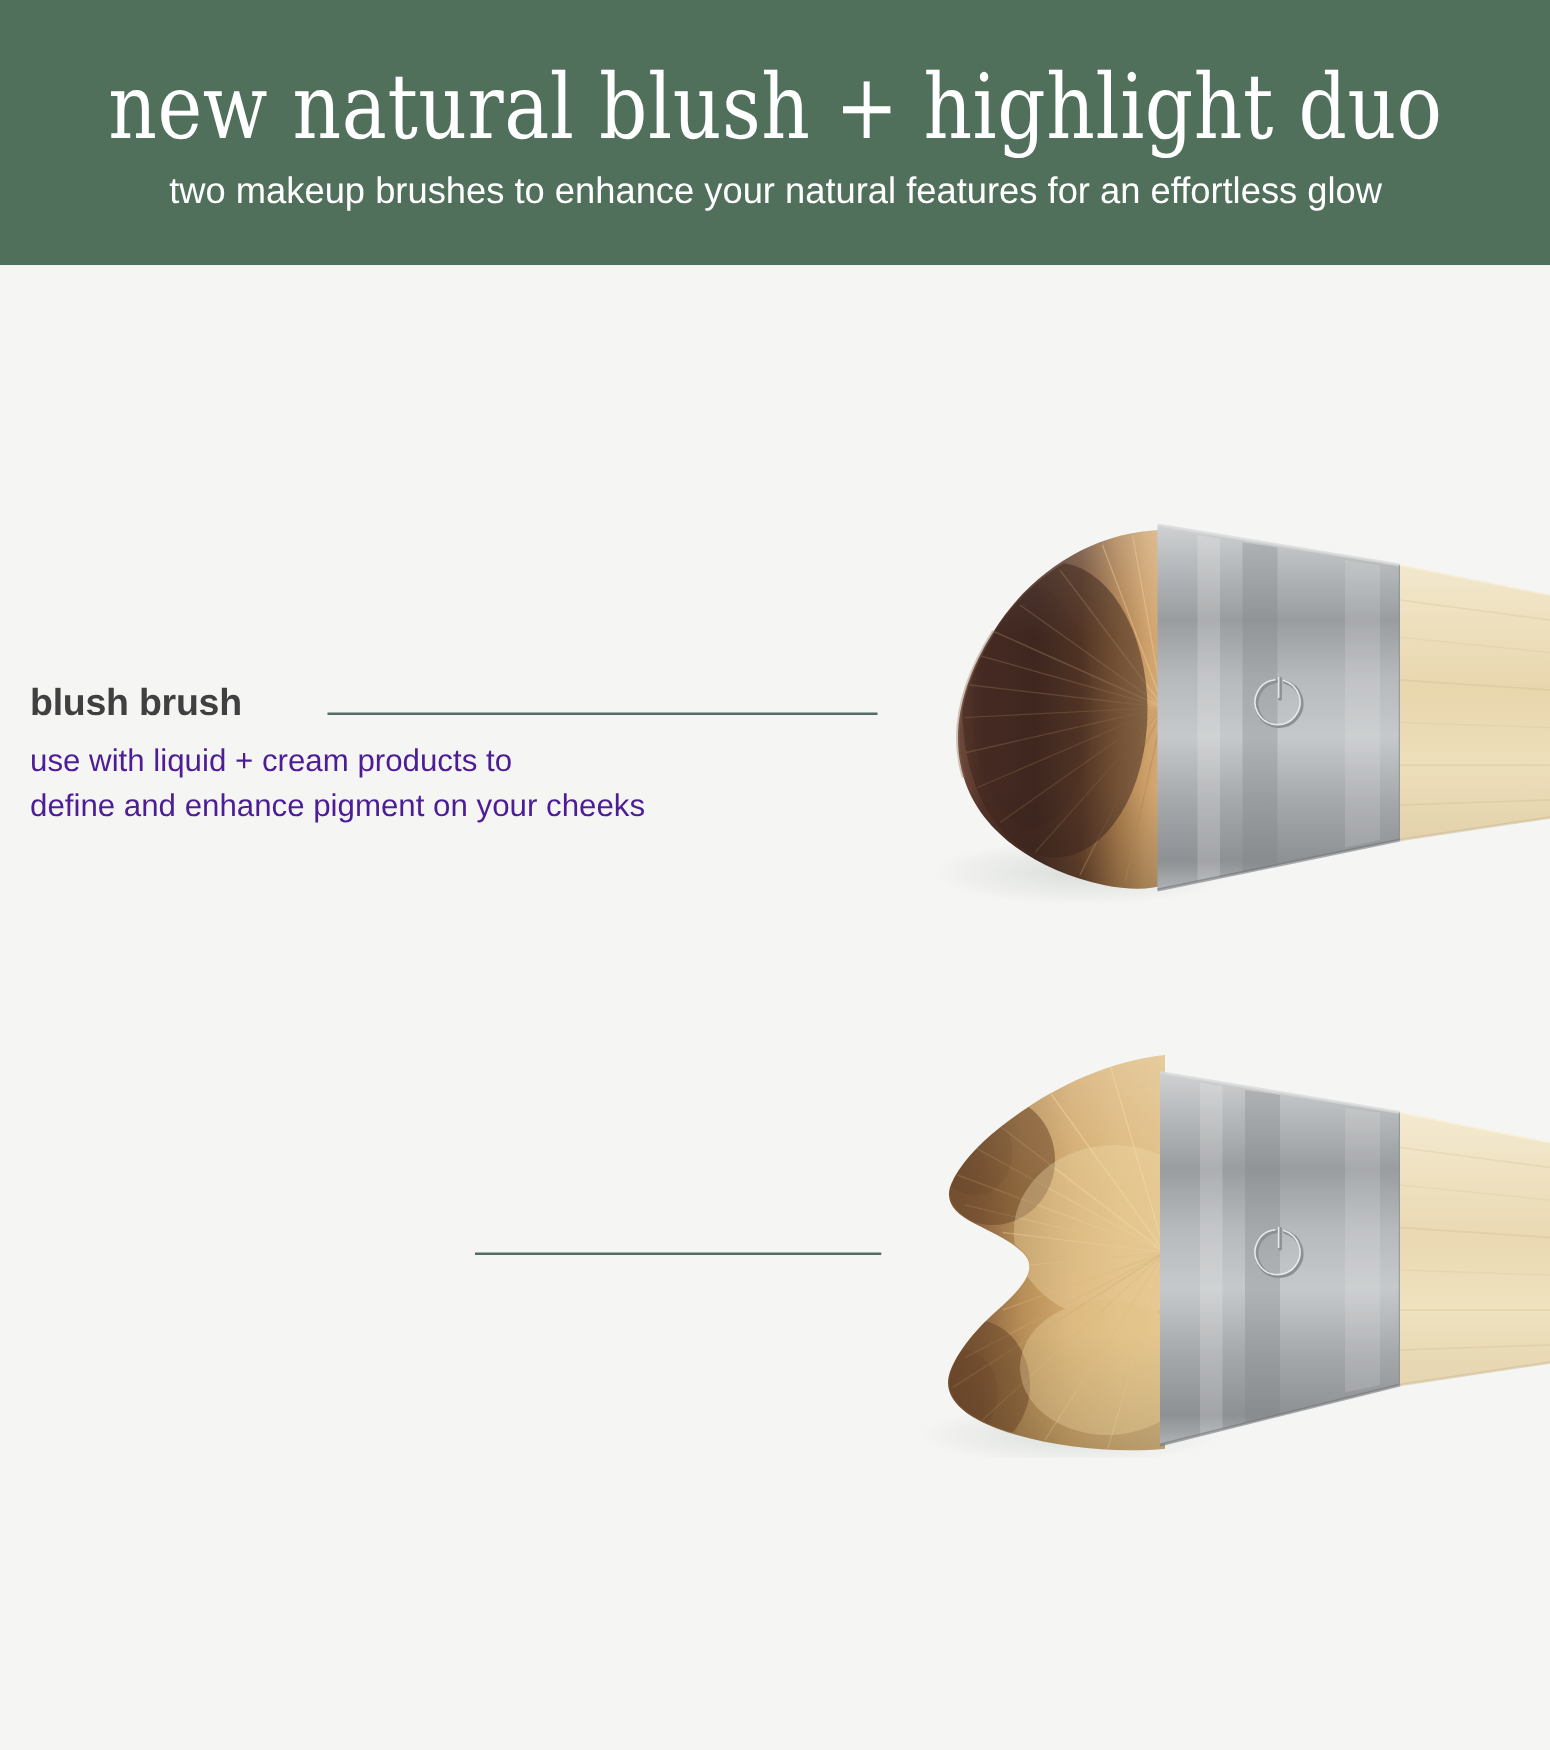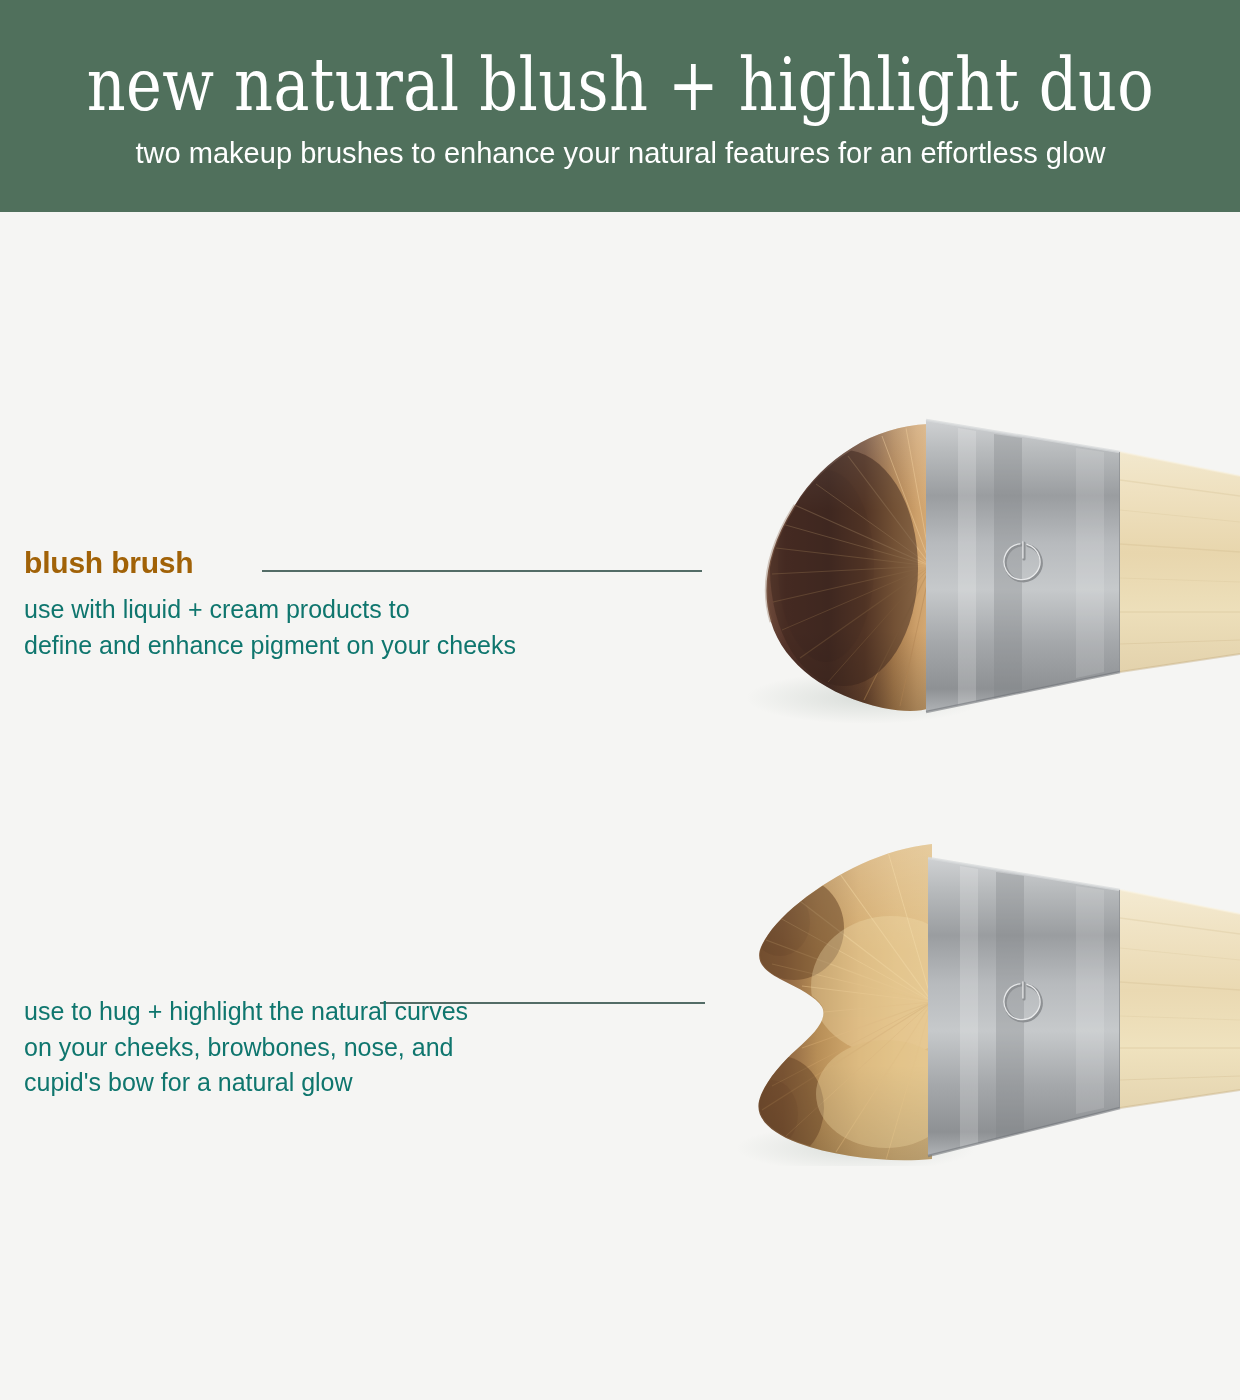--- a/index.html
+++ b/index.html
@@ -47,32 +47,32 @@
   
   .block{position:absolute;left:24px;}
   .block-1{top:548px;}
   .block-2{top:980px;}
 
   .b-head{
     font-family:"Liberation Sans", sans-serif;
     font-weight:700;
     font-size:30px;
     line-height:1;
-    color:#a16207;
+    color:#404040;
     letter-spacing:-0.2px;
     margin:0;
     white-space:nowrap;
     display:inline-block;
   }
   .b-body{
     font-family:"Liberation Sans", sans-serif;
     font-weight:400;
     font-size:25px;
     line-height:1.42;
-    color:#0f766e;
+    color:#4c1d95;
     margin:14px 0 0 0;
     white-space:pre-line;
   }
 
   
   .lead{
     position:absolute;height:2px;background:#44605a;opacity:.92;
   }
   .lead-1{left:262px;top:570px;width:440px;}
   .lead-2{left:380px;top:1002px;width:325px;}
@@ -96,23 +96,20 @@
   <div class="lead lead-1"></div>
   <div class="lead lead-2"></div>
 
   <div class="block block-1">
     <div class="b-head">blush brush</div>
     <p class="b-body">use with liquid + cream products to
 define and enhance pigment on your cheeks</p>
   </div>
 
   <div class="block block-2">
-    <p class="b-body">use to hug + highlight the natural curves
-on your cheeks, browbones, nose, and
-cupid's bow for a natural glow</p>
   </div>
 
   <div class="brush brush-blush">
     <svg viewBox="0 0 564 320" xmlns="http://www.w3.org/2000/svg">
       <defs>
         <linearGradient id="bl-bristle" x1="0" y1="0" x2="1" y2="0">
           <stop offset="0%" stop-color="#6d4a3a"></stop>
           <stop offset="12%" stop-color="#55342a"></stop>
           <stop offset="38%" stop-color="#4a2f26"></stop>
           <stop offset="60%" stop-color="#6b462f"></stop>

